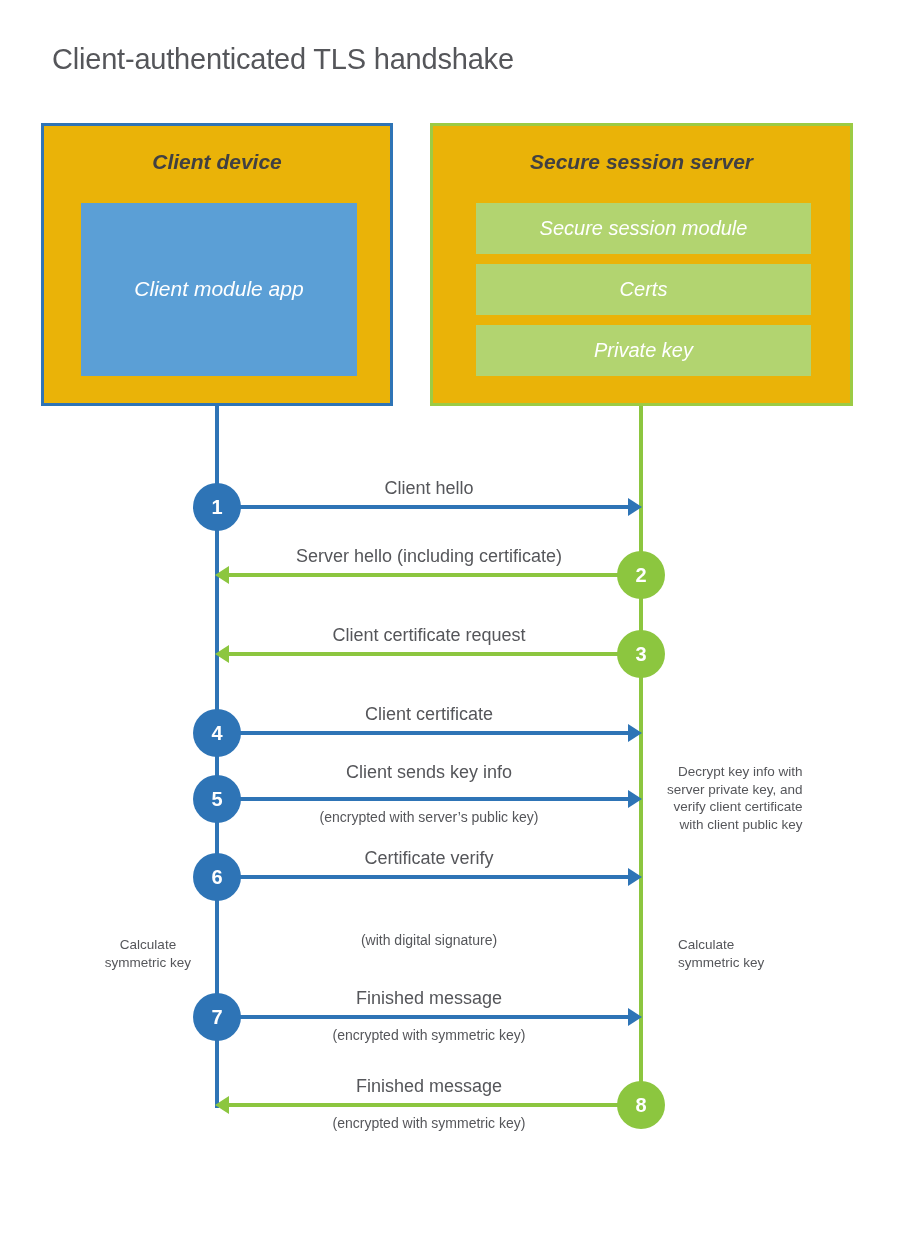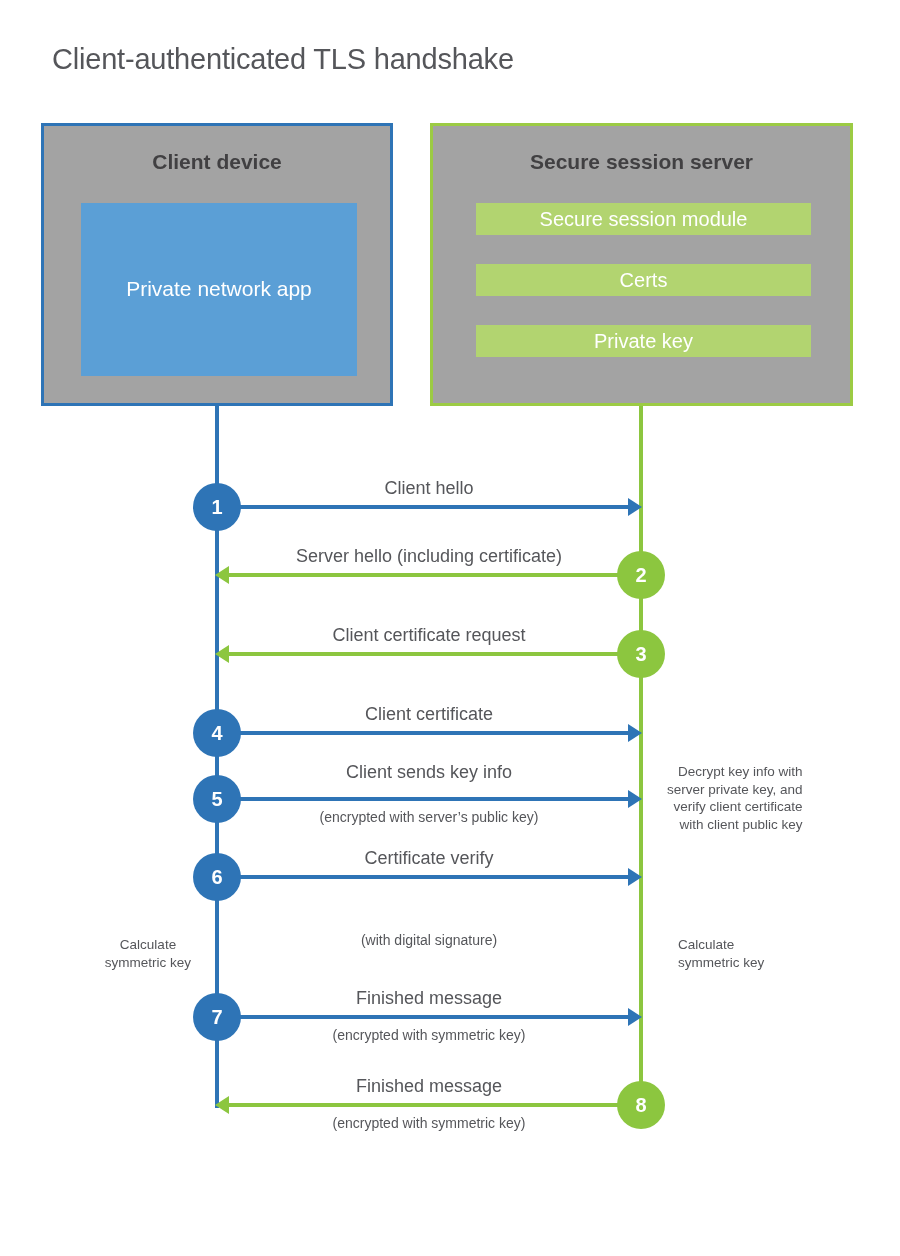--- a/index.html
+++ b/index.html
@@ -6,32 +6,32 @@
   .canvas {
     position:relative; width:900px; height:1256px; background:#ffffff;
     font-family:"Liberation Sans", sans-serif; overflow:hidden;
     --blue:#2e74b6; --blue-fill:#5b9fd6; --green:#8cc63f; --green-border:#9ccb44; --green-fill:#b2d470;
     --text:#55565a; --heading:#414042;
   }
   .title {
     position:absolute; left:36px; top:27px; margin:16px;
     font-size:29px; font-weight:300; color:var(--text); letter-spacing:-0.2px;
   }
-  .box { position:absolute; top:123px; height:283px; background:#a3a3a3; box-sizing:border-box; }
+  .box { position:absolute; top:123px; height:283px; background:#eab308; box-sizing:border-box;font-style:italic; }
   .client-box { left:41px; width:352px; border:3px solid var(--blue); }
   .server-box { left:430px; width:423px; border:3px solid var(--green-border); }
   .box-title { margin-top:24px; text-align:center; font-size:21px; font-weight:bold; color:var(--heading); }
   .client-app {
     position:absolute; left:37px; top:77px; width:276px; height:173px;
     background:var(--blue-fill); display:flex; align-items:center; justify-content:center;
     color:#fff; font-size:21px; text-align:center;
   }
   .client-app span { display:inline-block; width:210px; line-height:1.35; }
   .server-module {
-    position:absolute; left:43px; width:335px; height:32px; background:var(--green-fill);
+    position:absolute; left:43px; width:335px; height:51px; background:var(--green-fill);
     color:#fff; font-size:20px; display:flex; align-items:center; justify-content:center;
   }
   .lifeline { position:absolute; width:4px; }
   .blue-line  { left:215px; top:406px; height:702px; background:var(--blue); }
   .green-line { left:639px; top:406px; height:721px; background:var(--green); }
 
   .circle {
     position:absolute; width:48px; height:48px; border-radius:50%;
     color:#fff; font-weight:bold; font-size:20px;
     display:flex; align-items:center; justify-content:center;
@@ -60,21 +60,21 @@
 </head>
 <body>
 
 <div class="canvas" style="--blue: #2e74b6; --blue-fill: #5b9fd6; --green: #8cc63f; --green-border: #9ccb44; --green-fill: #b2d470; --text: #55565a; --heading: #414042;">
 
   <h1 class="title">Client-authenticated TLS handshake</h1>
 
   <div class="box client-box">
     <div class="box-title">Client device</div>
     <div class="client-app">
-      <span>Private network app</span>
+      <span>Client module app</span>
     </div>
   </div>
 
   <div class="box server-box">
     <div class="box-title">Secure session server</div>
     <div class="server-module" style="top:77px">Secure session module</div>
     <div class="server-module" style="top:138px">Certs</div>
     <div class="server-module" style="top:199px">Private key</div>
   </div>
 

